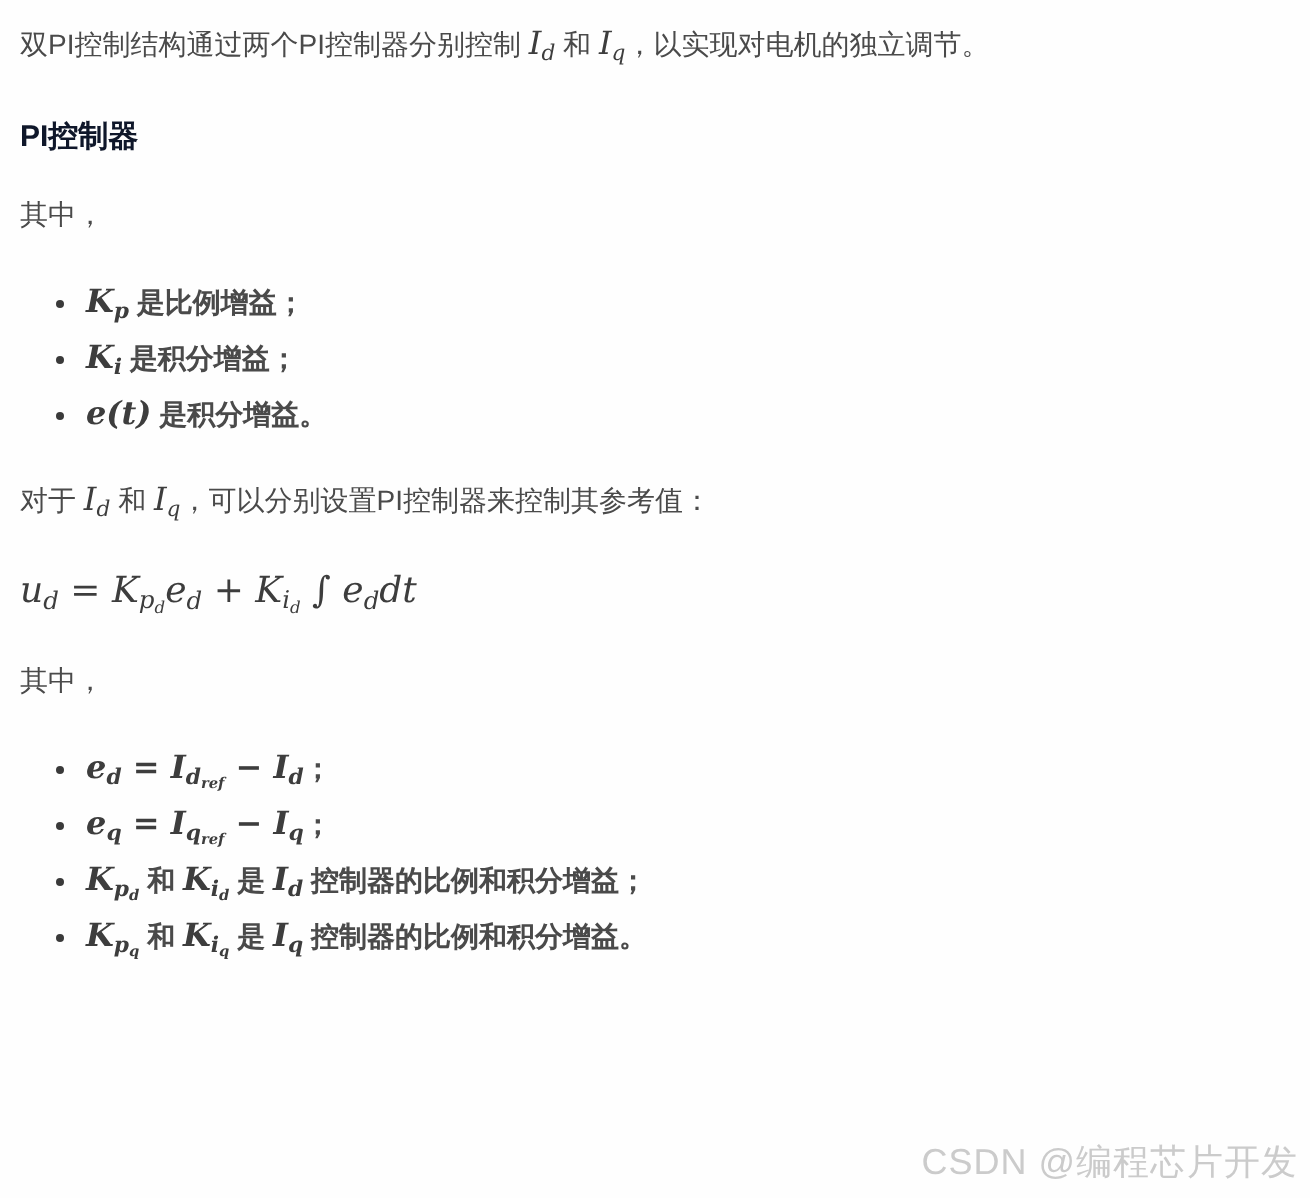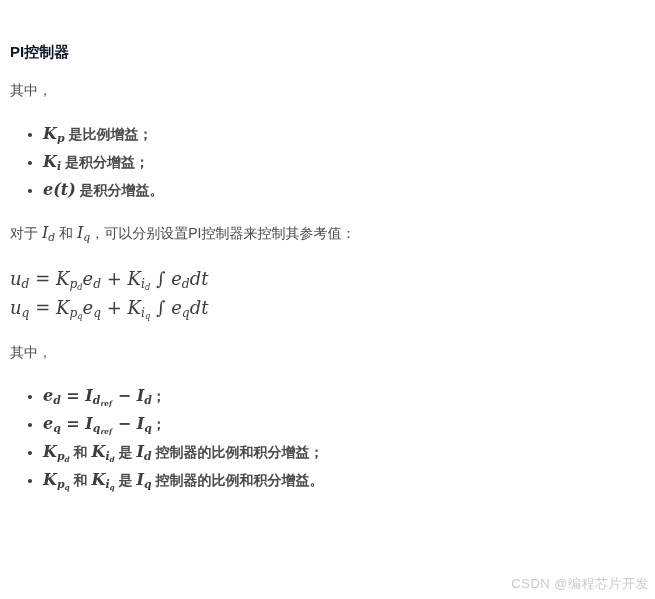--- a/index.html
+++ b/index.html
@@ -53,41 +53,41 @@
   sub, sup {
     font-size: 68%;
     line-height: 0;
   }
   sub { vertical-align: -0.28em; }
   sup { vertical-align: 0.55em; }
   .watermark {
     position: absolute;
     right: 6px;
     bottom: 6px;
-    font-size: 13px;
+    font-size: 18px;
     color: #cbcbcb;
     letter-spacing: 0.5px;
   }
 </style>
 </head>
 <body>
 
 <div class="page">
   <div id="content">
+      <p class="p"><span>双PI控制结构通过两个PI控制器分别控制 </span><span class="math">I<sub>d</sub></span><span> 和 </span><span class="math">I<sub>q</sub></span><span>，以实现对电机的独立调节。</span></p>
       <h4 class="heading"><span>PI控制器</span></h4>
       <p class="p"><span>其中，</span></p>
       <ul class="bullets">
         <li><span class="math">K<sub>p</sub></span><span> 是比例增益；</span></li>
         <li><span class="math">K<sub>i</sub></span><span> 是积分增益；</span></li>
         <li><span class="math">e(t)</span><span> 是积分增益。</span></li>
       </ul>
       <p class="p"><span>对于 </span><span class="math">I<sub>d</sub></span><span> 和 </span><span class="math">I<sub>q</sub></span><span>，可以分别设置PI控制器来控制其参考值：</span></p>
       <div class="formula">
         <div class="math formula-line">u<sub>d</sub> = K<sub>p<sub>d</sub></sub>e<sub>d</sub> + K<sub>i<sub>d</sub></sub> ∫ e<sub>d</sub>dt</div>
-        <div class="math formula-line">u<sub>q</sub> = K<sub>p<sub>q</sub></sub>e<sub>q</sub> + K<sub>i<sub>q</sub></sub> ∫ e<sub>q</sub>dt</div>
       </div>
       <p class="p"><span>其中，</span></p>
       <ul class="bullets">
         <li><span class="math">e<sub>d</sub> = I<sub>d<sub>ref</sub></sub> − I<sub>d</sub></span><span>；</span></li>
         <li><span class="math">e<sub>q</sub> = I<sub>q<sub>ref</sub></sub> − I<sub>q</sub></span><span>；</span></li>
         <li><span class="math">K<sub>p<sub>d</sub></sub></span><span> 和 </span><span class="math">K<sub>i<sub>d</sub></sub></span><span> 是 </span><span class="math">I<sub>d</sub></span><span> 控制器的比例和积分增益；</span></li>
         <li><span class="math">K<sub>p<sub>q</sub></sub></span><span> 和 </span><span class="math">K<sub>i<sub>q</sub></sub></span><span> 是 </span><span class="math">I<sub>q</sub></span><span> 控制器的比例和积分增益。</span></li>
       </ul>
     </div>
 </div>

